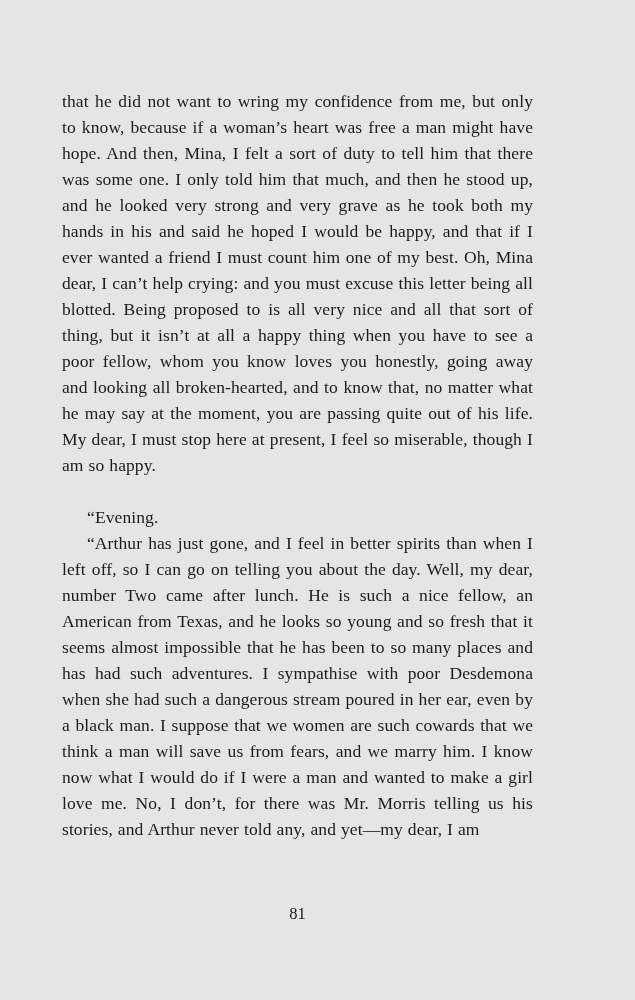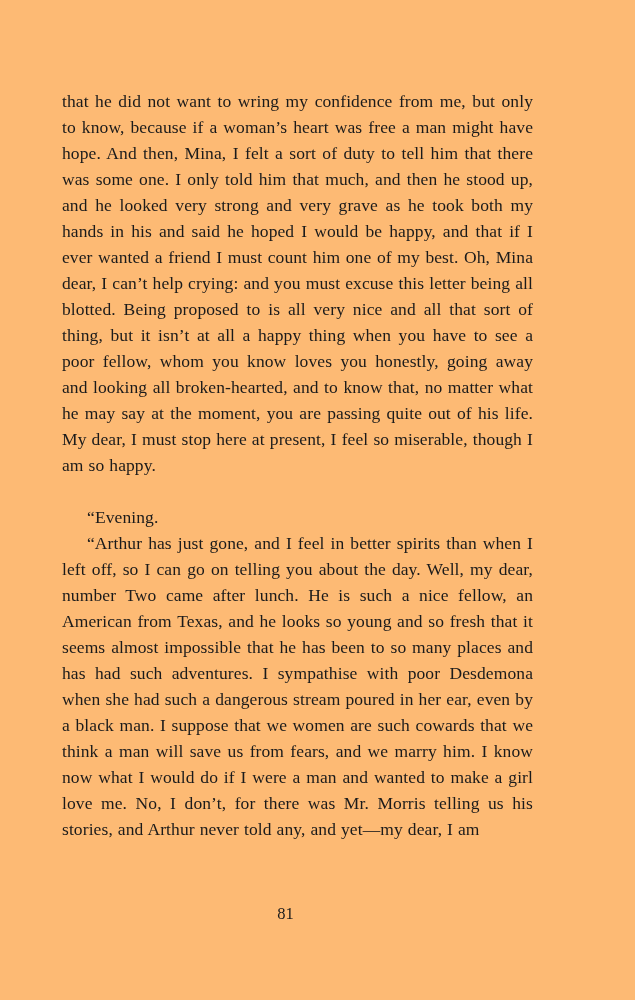--- a/index.html
+++ b/index.html
@@ -11,21 +11,21 @@
     width: 635px;
     height: 1000px;
     position: relative;
     font-family: "Liberation Serif", serif;
     color: #1b1b1b;
     overflow: hidden;
   }
   .page {
     position: absolute;
     inset: 0;
-    background: #fdba74;
+    background: #e5e5e5;
   }
   .text-block {
     position: absolute;
     left: 62px;
     top: 88px;
     width: 471px;
   }
   .para {
     margin: 0;
     font-size: 17.5px;
@@ -42,21 +42,21 @@
     text-indent: 25px;
     text-align: left;
   }
   .para.indented {
     text-indent: 25px;
   }
   .evening .italic {
   }
   .folio {
     position: absolute;
-    left: 50px;
+    left: 62px;
     width: 471px;
     top: 901px;
     text-align: center;
     font-size: 16.5px;
     line-height: 26px;
     color: #1b1b1b;
   }
 </style>
 </head>
 <body>

